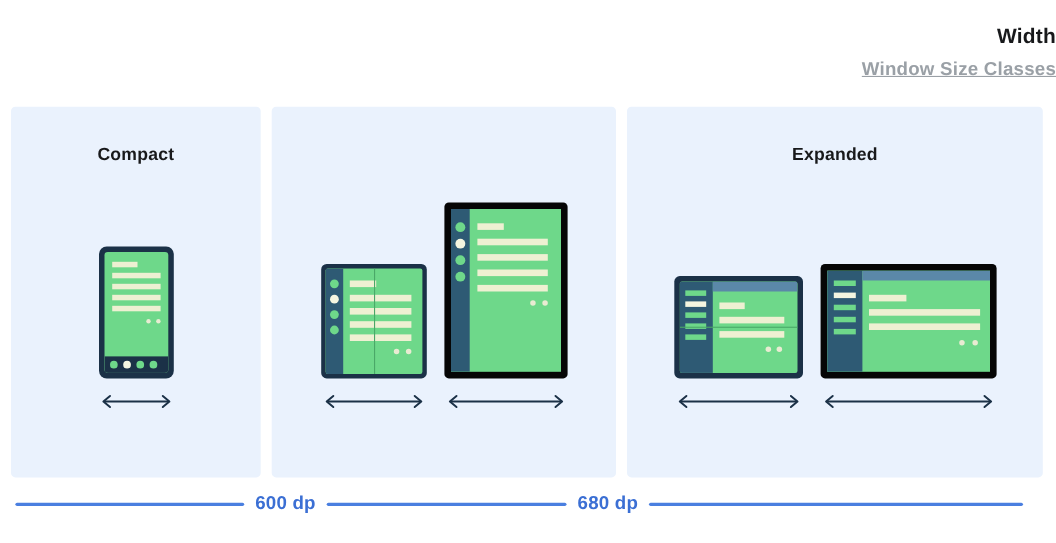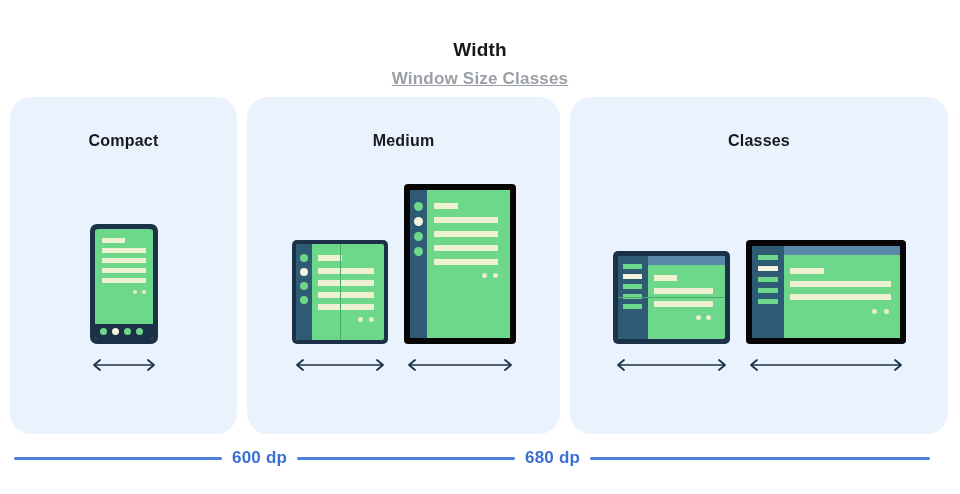--- a/index.html
+++ b/index.html
@@ -11,22 +11,22 @@
     height: 494px;
     background: #ffffff;
     font-family: "Liberation Sans", sans-serif;
     overflow: hidden;
     position: relative;
   }
 
   
   .header {
     width: 100%;
-    text-align: center;
-    padding-top: 38px;
+    text-align: right;
+    padding-top: 22px;
     box-sizing: border-box;
   }
   .header-title {
     font-size: 19px;
     font-weight: bold;
     color: #18191b;
     letter-spacing: .2px;
     line-height: 24px;
   }
   .header-subtitle {
@@ -44,21 +44,21 @@
     position: absolute;
     left: 10px;
     top: 97px;
     width: 938px;
     height: 337px;
     display: flex;
     gap: 10px;
   }
   .panel {
     background: #eaf2fd;
-    border-radius: 21px;
+    border-radius: 4px;
     position: relative;
   }
   .panel-compact  { width: 227px; }
   .panel-medium   { width: 313px; }
   .panel-expanded { width: 378px; }
 
   .panel-title {
     text-align: center;
     font-size: 16px;
     font-weight: bold;
@@ -209,21 +209,20 @@
         <svg class="arrow" width="70" height="14" viewBox="0 0 70 14">
           <line x1="6" y1="7" x2="64" y2="7" stroke="#1b3147" stroke-width="1.6"></line>
           <polyline points="11,2 5,7 11,12" fill="none" stroke="#1b3147" stroke-width="1.8" stroke-linecap="round" stroke-linejoin="round"></polyline>
           <polyline points="59,2 65,7 59,12" fill="none" stroke="#1b3147" stroke-width="1.8" stroke-linecap="round" stroke-linejoin="round"></polyline>
         </svg>
       </div>
     </div>
   </div>
 
   <div class="panel panel-medium">
-    <div class="panel-title">Medium</div>
 
     <div class="devices">
 
       <div class="device-slot">
         <div class="device bezel-navy" style="width:96px;height:104px;border-radius:5px;">
           <div class="screen" style="left:4px;top:4px;right:4px;bottom:4px;border-radius:2px;">
             <div class="rail" style="width:16px;">
               <div class="dot dot-green" style="left:4px;top:10px;width:8px;height:8px;"></div>
               <div class="dot dot-cream" style="left:4px;top:24px;width:8px;height:8px;"></div>
               <div class="dot dot-green" style="left:4px;top:38px;width:8px;height:8px;"></div>
@@ -269,21 +268,21 @@
         <svg class="arrow" width="112" height="14" viewBox="0 0 112 14">
           <line x1="6" y1="7" x2="106" y2="7" stroke="#1b3147" stroke-width="1.6"></line>
           <polyline points="11,2 5,7 11,12" fill="none" stroke="#1b3147" stroke-width="1.8" stroke-linecap="round" stroke-linejoin="round"></polyline>
           <polyline points="101,2 107,7 101,12" fill="none" stroke="#1b3147" stroke-width="1.8" stroke-linecap="round" stroke-linejoin="round"></polyline>
         </svg>
       </div>
     </div>
   </div>
 
   <div class="panel panel-expanded">
-    <div class="panel-title">Classes</div>
+    <div class="panel-title">Expanded</div>
 
     <div class="devices">
 
       <div class="device-slot">
         <div class="device bezel-navy" style="width:117px;height:93px;border-radius:5px;">
           <div class="screen" style="left:5px;top:5px;right:5px;bottom:5px;border-radius:2px;">
             <div class="rail" style="width:30px;">
               <div class="line" style="left:5px;top:8px;width:19px;height:5px;background:#6ed88a;"></div>
               <div class="line" style="left:5px;top:18px;width:19px;height:5px;background:#f4f5e0;"></div>
               <div class="line" style="left:5px;top:28px;width:19px;height:5px;background:#6ed88a;"></div>

